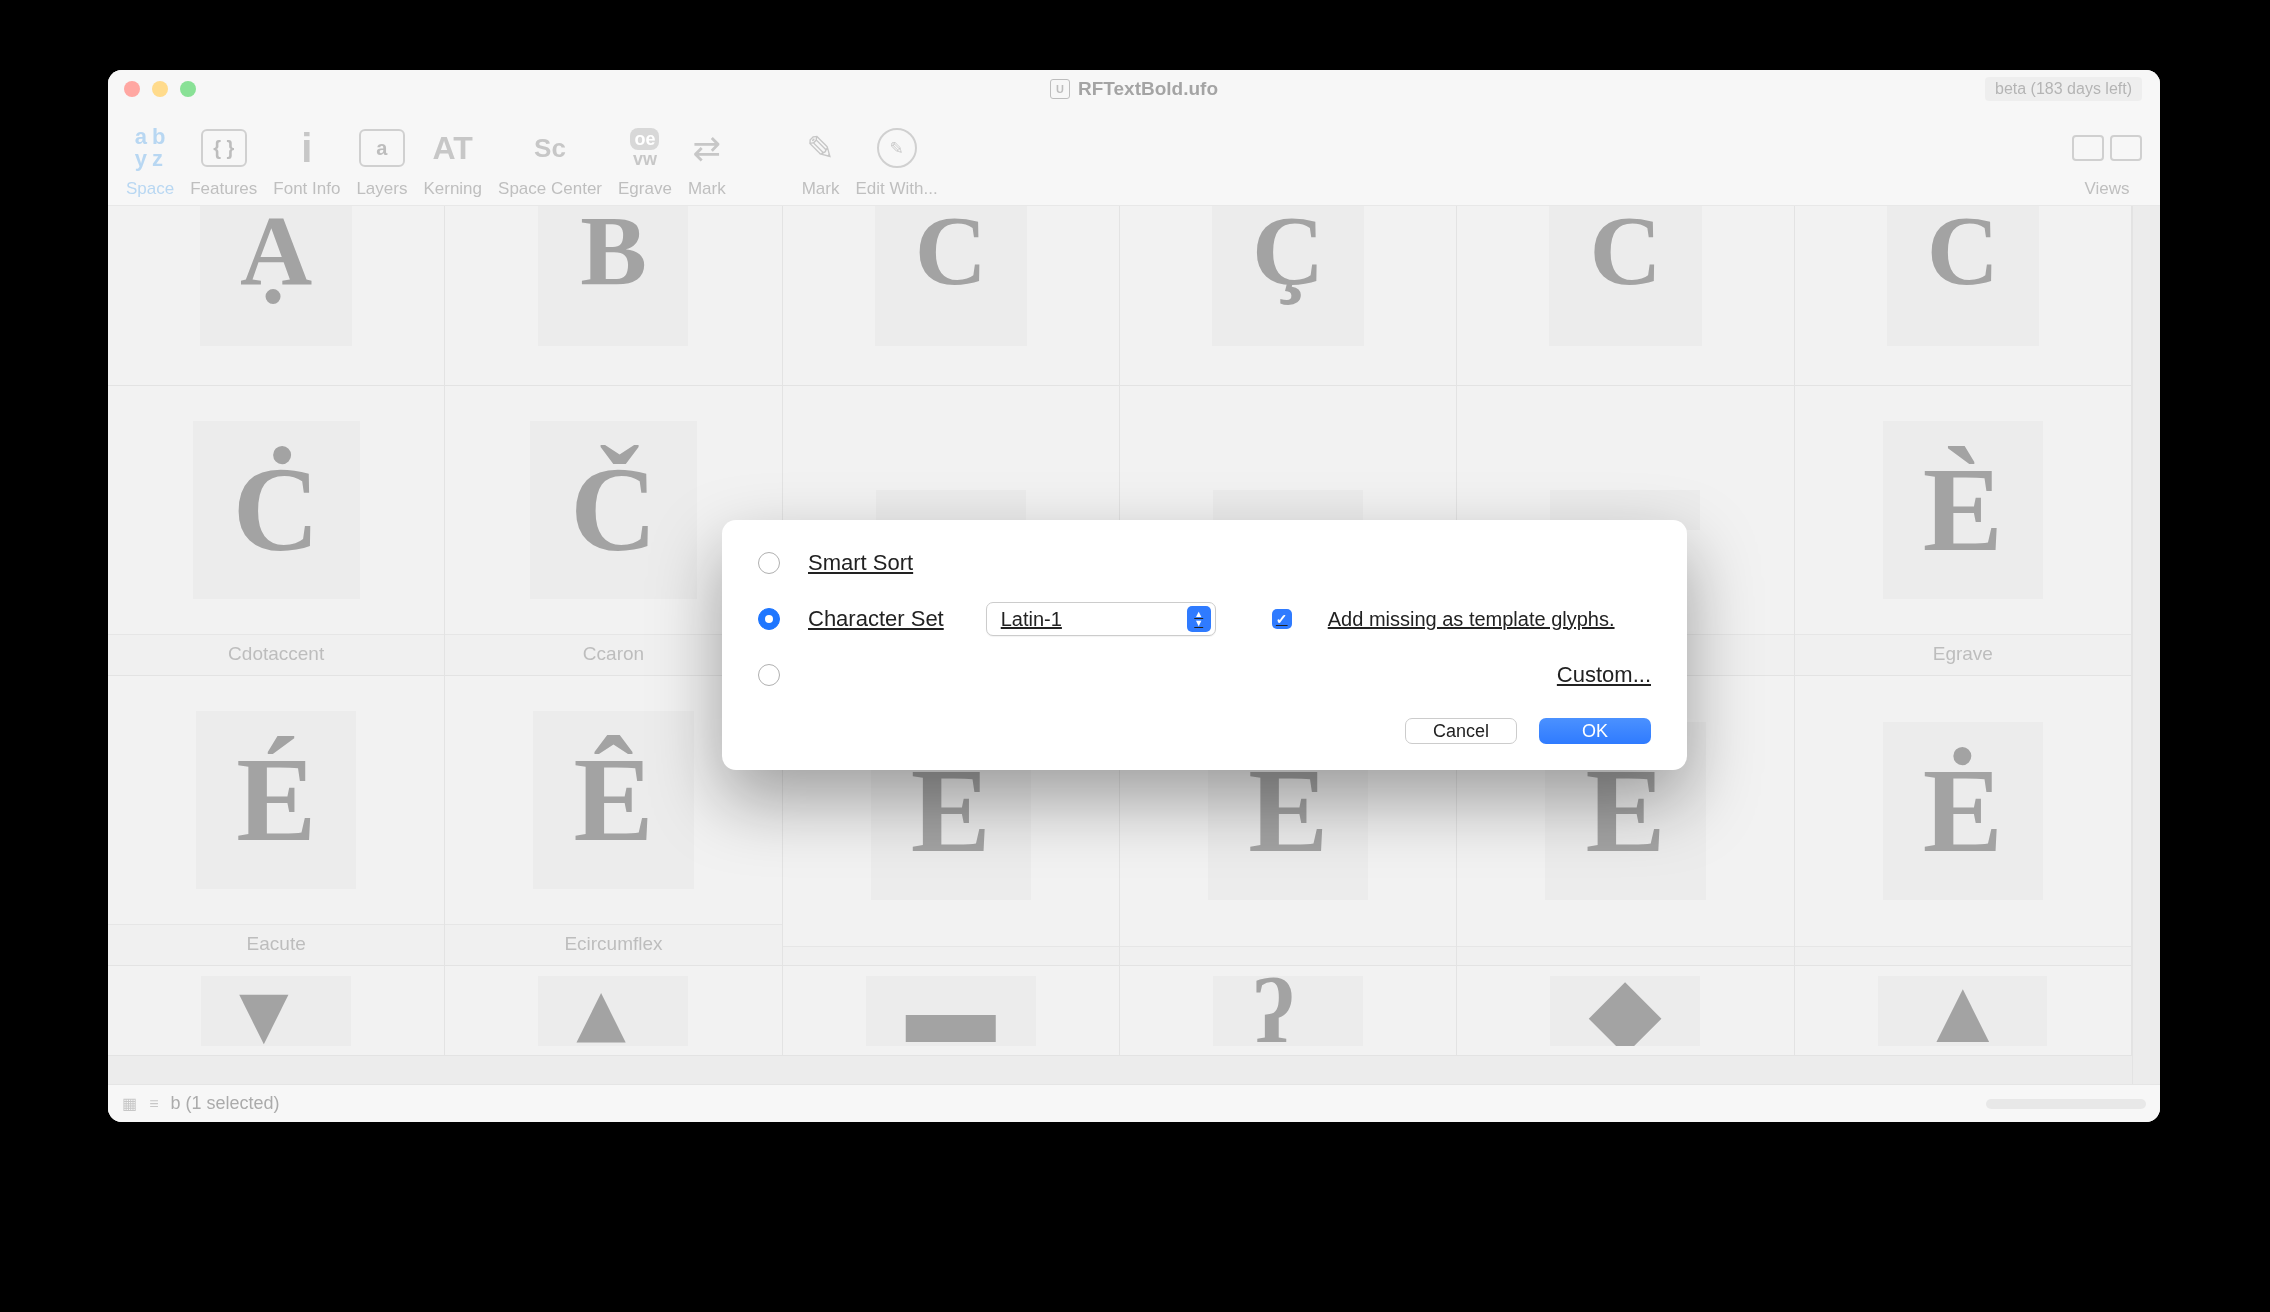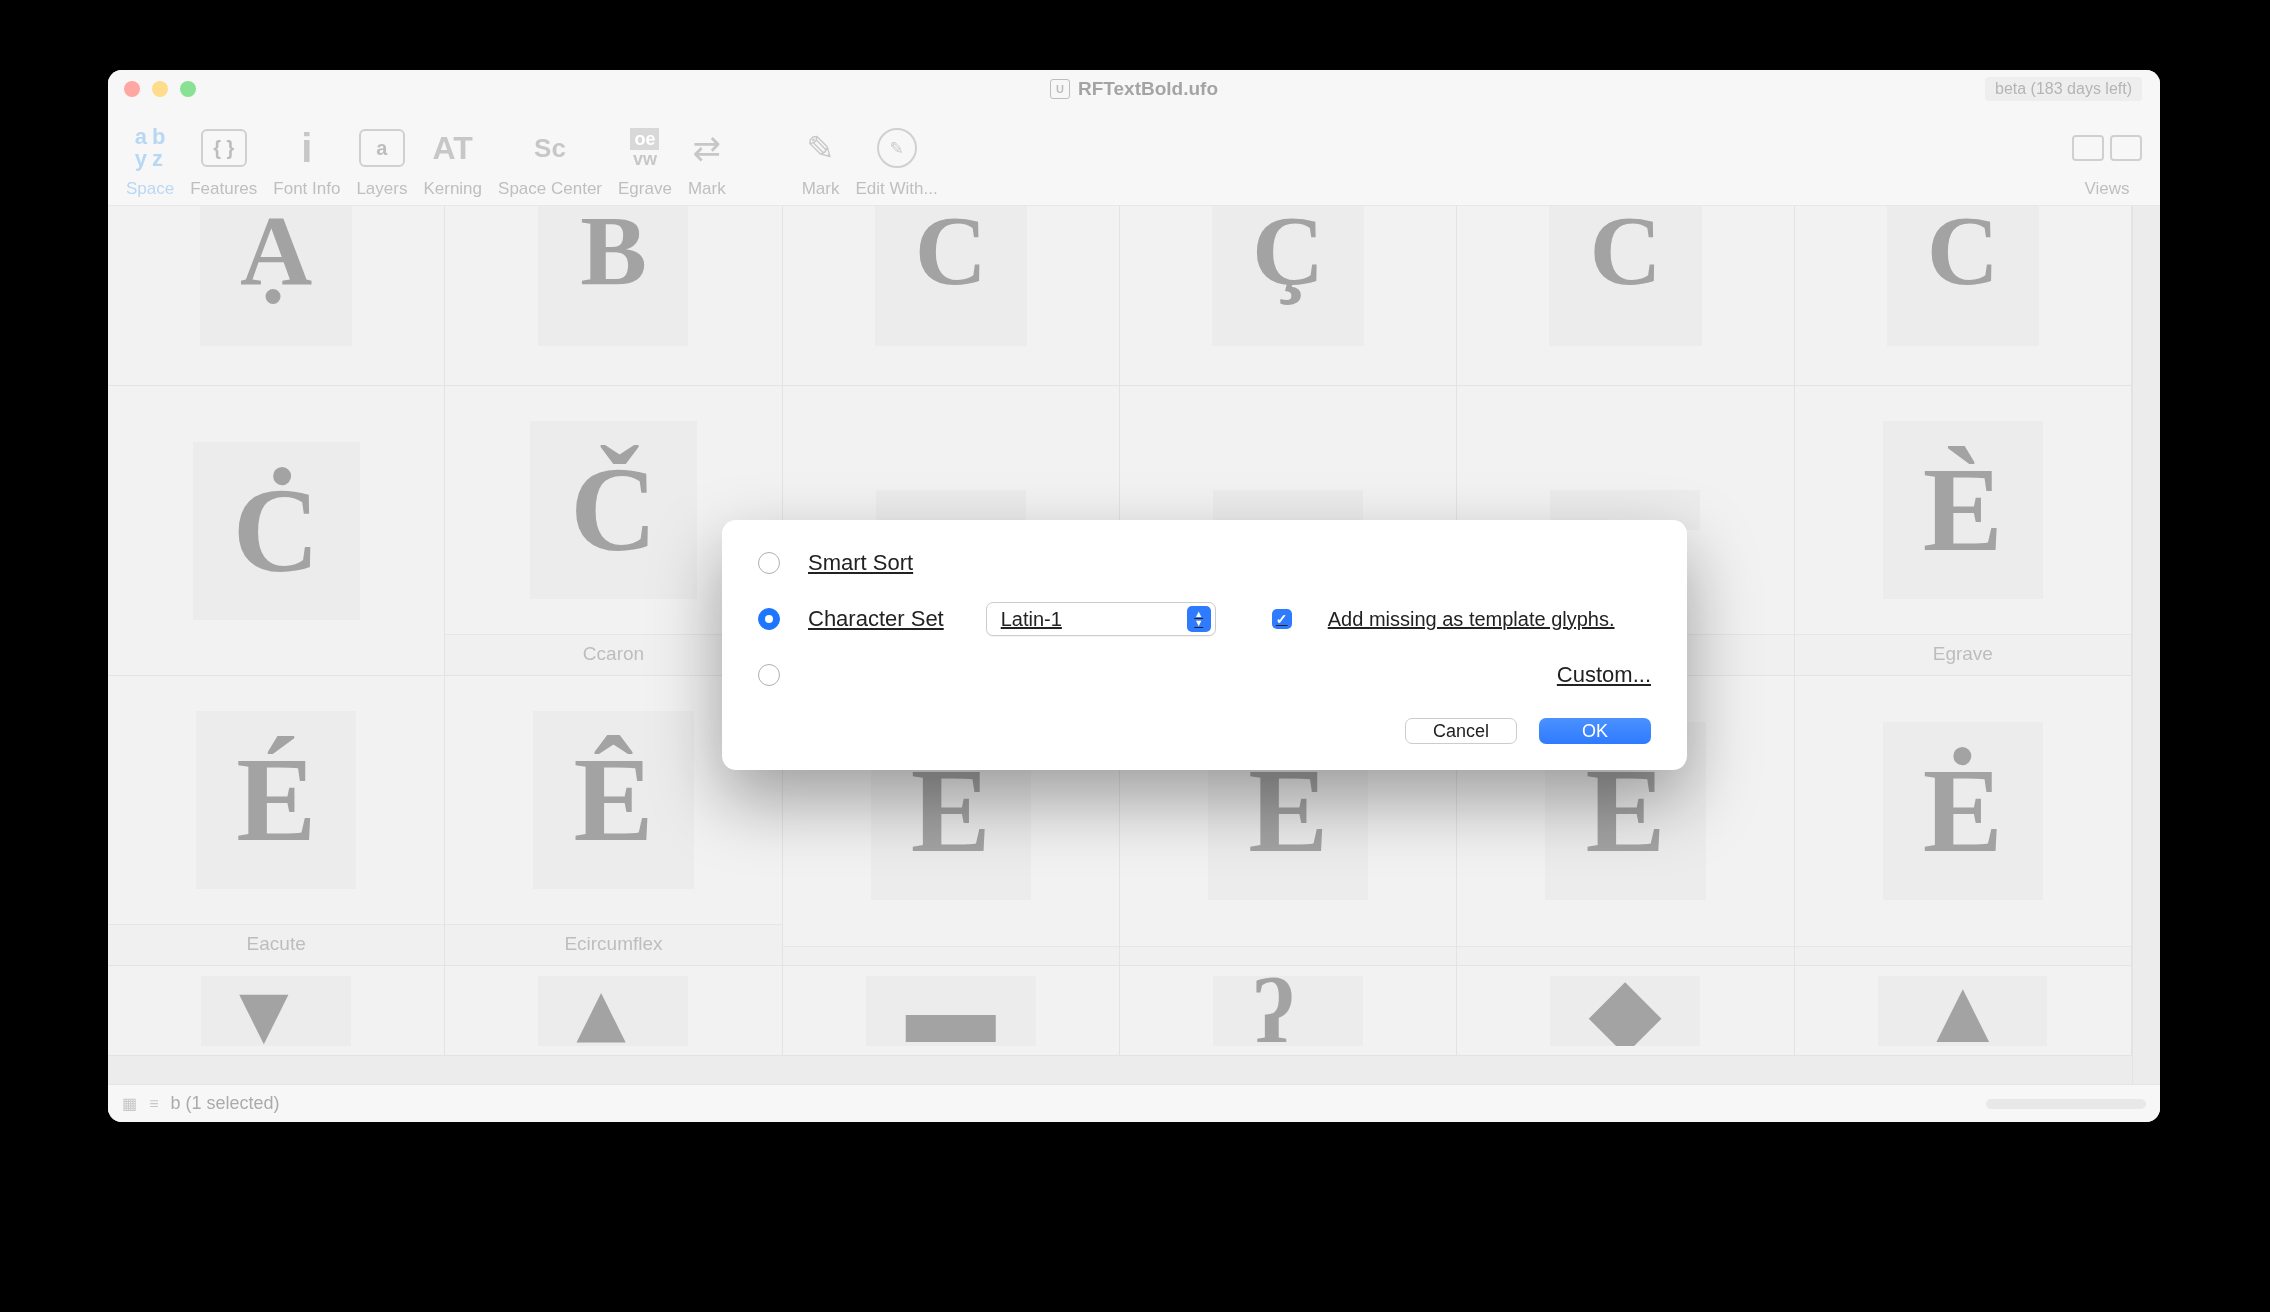--- a/index.html
+++ b/index.html
@@ -319,21 +319,21 @@
     <div class="tool-item">
       <div class="tool-icon" style="font-size:32px;font-weight:bold;">AT</div>
       <span>Kerning</span>
     </div>
     <div class="tool-item">
       <div class="tool-icon" style="font-size:26px;font-weight:bold;">Sc</div>
       <span>Space Center</span>
     </div>
     <div class="tool-item">
       <div class="tool-icon" style="display:flex;flex-direction:column;font-size:18px;font-weight:bold;line-height:1;">
-          <span style="background:#b8b8b8;color:#fff;padding:2px 4px;border-radius:0;">oe</span>
+          <span style="background:#b8b8b8;color:#fff;padding:2px 4px;border-radius:8px;">oe</span>
           <span>vw</span>
         </div>
       <span>Egrave</span>
     </div>
     <div class="tool-item">
       <div class="tool-icon" style="font-size:34px;">⇄</div>
       <span>Mark</span>
     </div>
     <div style="width:60px"></div>
     <div class="tool-item">
@@ -387,20 +387,21 @@
         </div>
         <div class="glyph-cell row0" style="grid-row: span 1; height: 180px;">
           <div class="glyph-display">
             <div class="inner">C</div>
           </div>
         </div>
         <div class="glyph-cell row1">
           <div class="glyph-display">
             <div class="inner">Ċ</div>
           </div>
+          <div class="glyph-name">Cdotaccent</div>
         </div>
         <div class="glyph-cell row1">
           <div class="glyph-display">
             <div class="inner">Č</div>
           </div>
           <div class="glyph-name">Ccaron</div>
         </div>
         <div class="glyph-cell row1">
           <div class="glyph-display">
             <div class="inner"></div>

